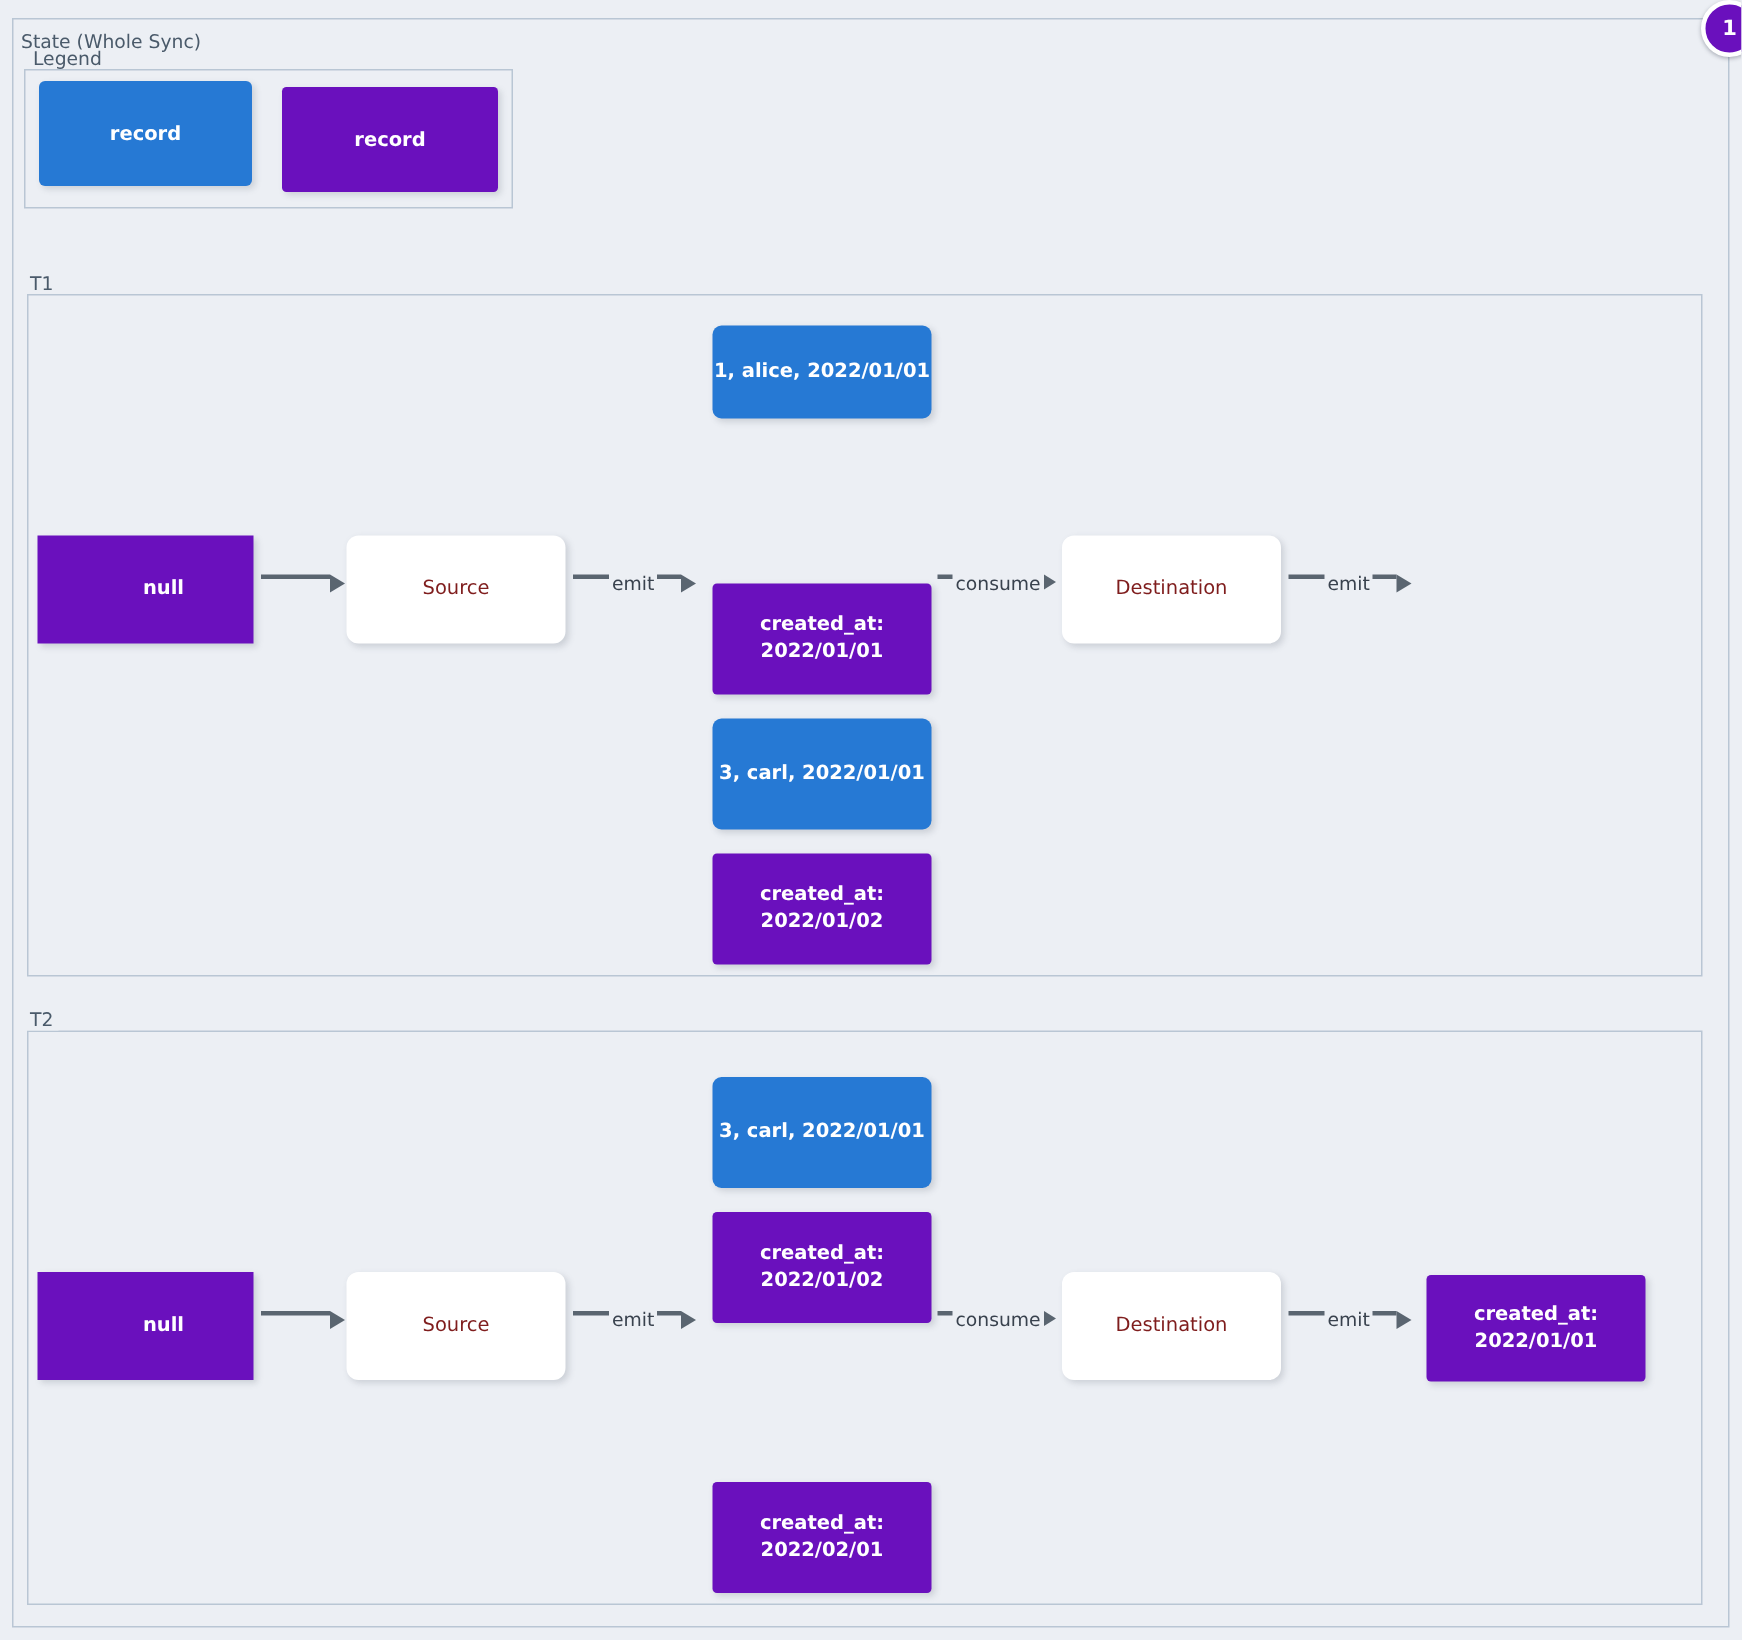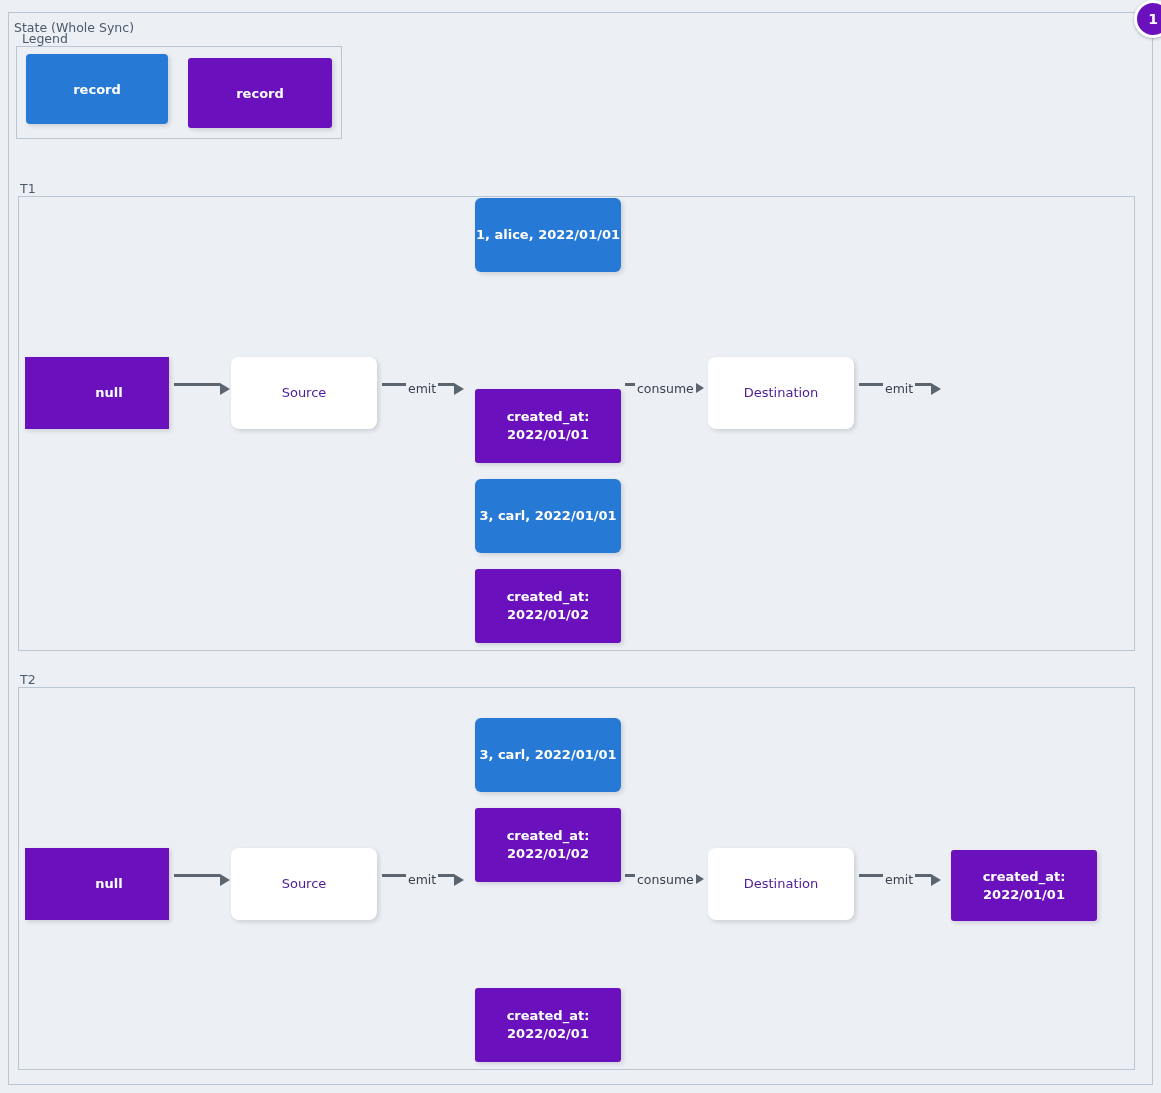--- a/index.html
+++ b/index.html
@@ -66,21 +66,21 @@
   }
   .node.state {
     background: #6a10bd;
     color: #ffffff;
     border-radius: 3px;
     font-weight: bold;
   }
   .node.state.sharp { border-radius: 0; padding-left: 24px; }
   .node.plain {
     background: #ffffff;
-    color: #4c1d95;
+    color: #7f1d1d;
     border-radius: 8px;
     font-weight: normal;
   }
 
   
   .legend-swatch {
     position: absolute;
     box-sizing: border-box;
     display: flex;
     align-items: center;
@@ -170,21 +170,21 @@
 
   <div class="node plain" style="left:231px; top:357px; width:146px; height:72px;">Source</div>
 
   <div class="edge" style="left:382px; top:383px; width:88px;">
     <div class="line" style="width:24px;"></div>
     <span class="lbl">emit</span>
     <div class="line" style="width:16px;"></div>
       <div class="head"></div>
   </div>
 
-  <div class="node record" style="left:475px; top:198px; width:146px; height:74px;text-align:center;">1, alice, 2022/01/01</div>
+  <div class="node record" style="left:475px; top:217px; width:146px; height:62px;text-align:center;">1, alice, 2022/01/01</div>
   <div class="node state" style="left:475px; top:389px; width:146px; height:74px;">created_at:
 2022/01/01</div>
   <div class="node record" style="left:475px; top:479px; width:146px; height:74px;">3, carl, 2022/01/01</div>
   <div class="node state" style="left:475px; top:569px; width:146px; height:74px;">created_at:
 2022/01/02</div>
 
   <div class="edge" style="left:625px; top:383px; width:82px;">
     <div class="line" style="width:10px;"></div>
     <span class="lbl">consume</span>
     <div class="head small"></div>

